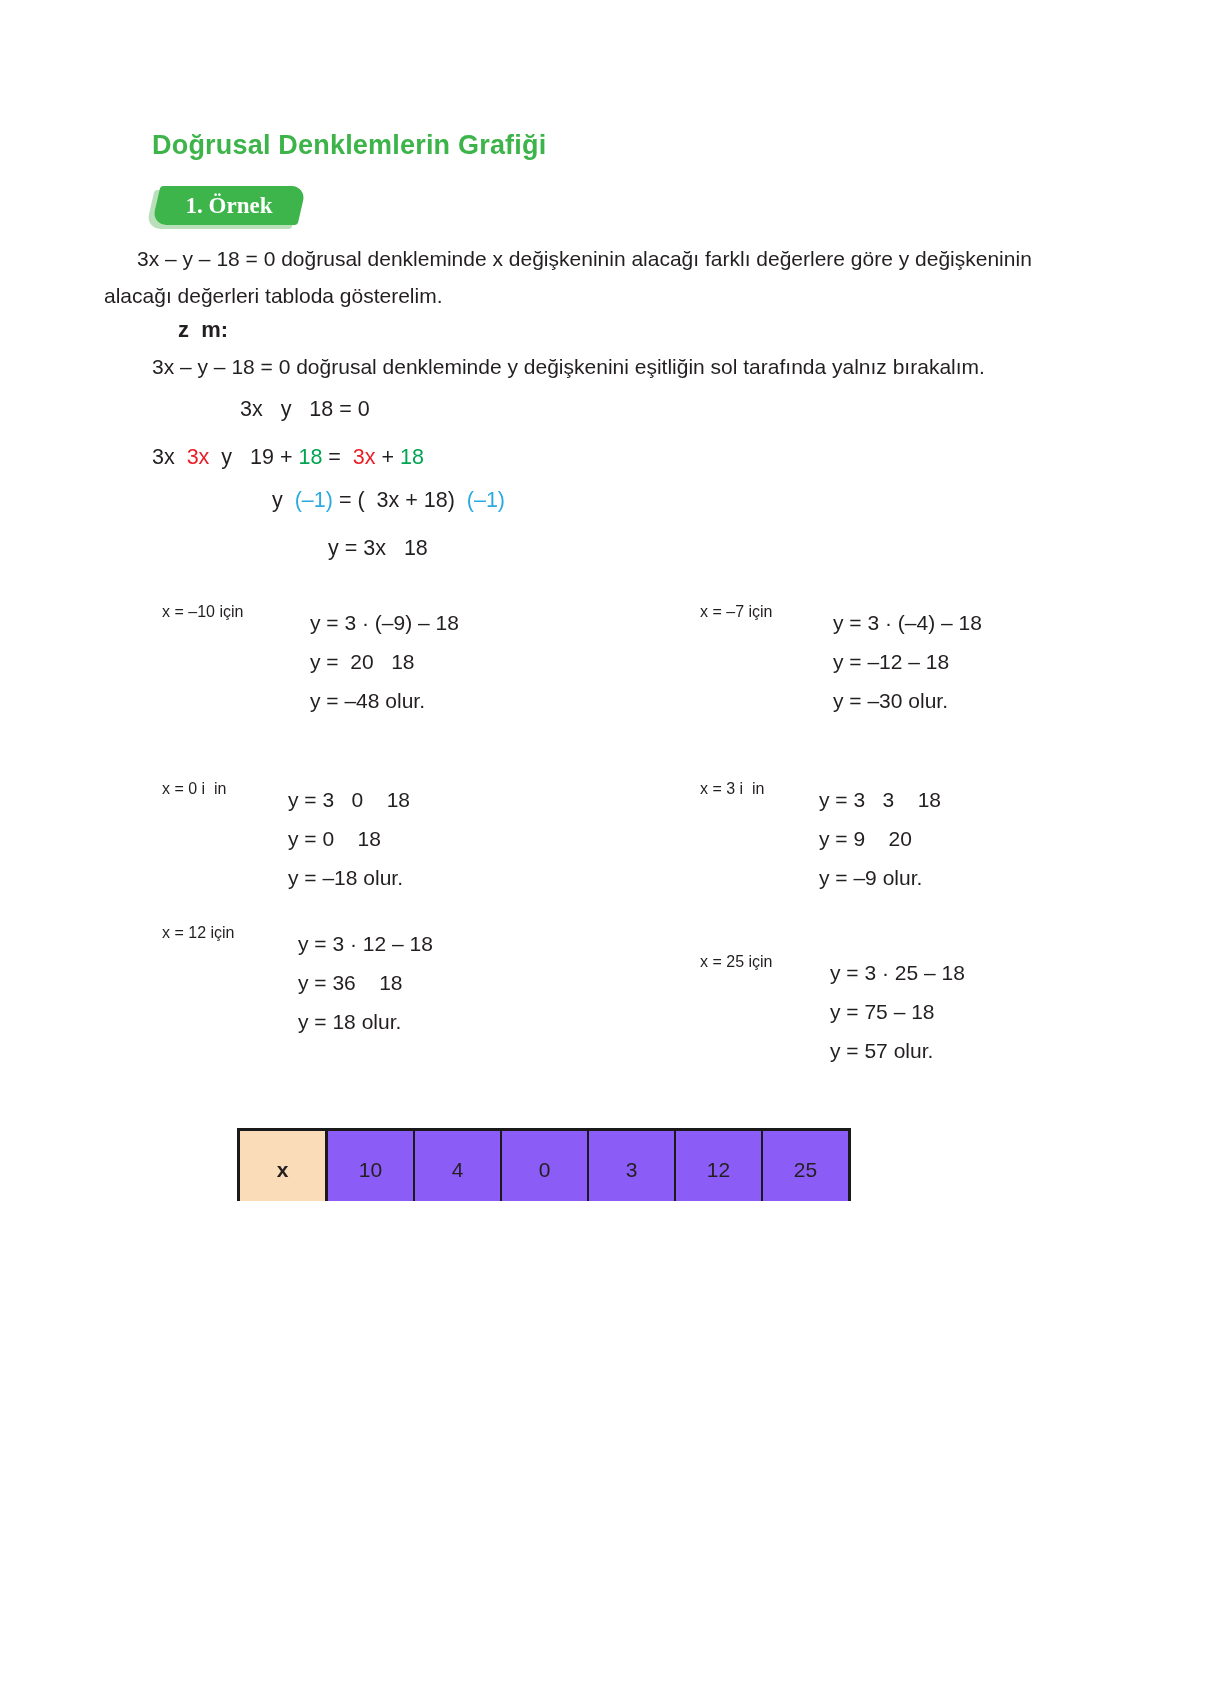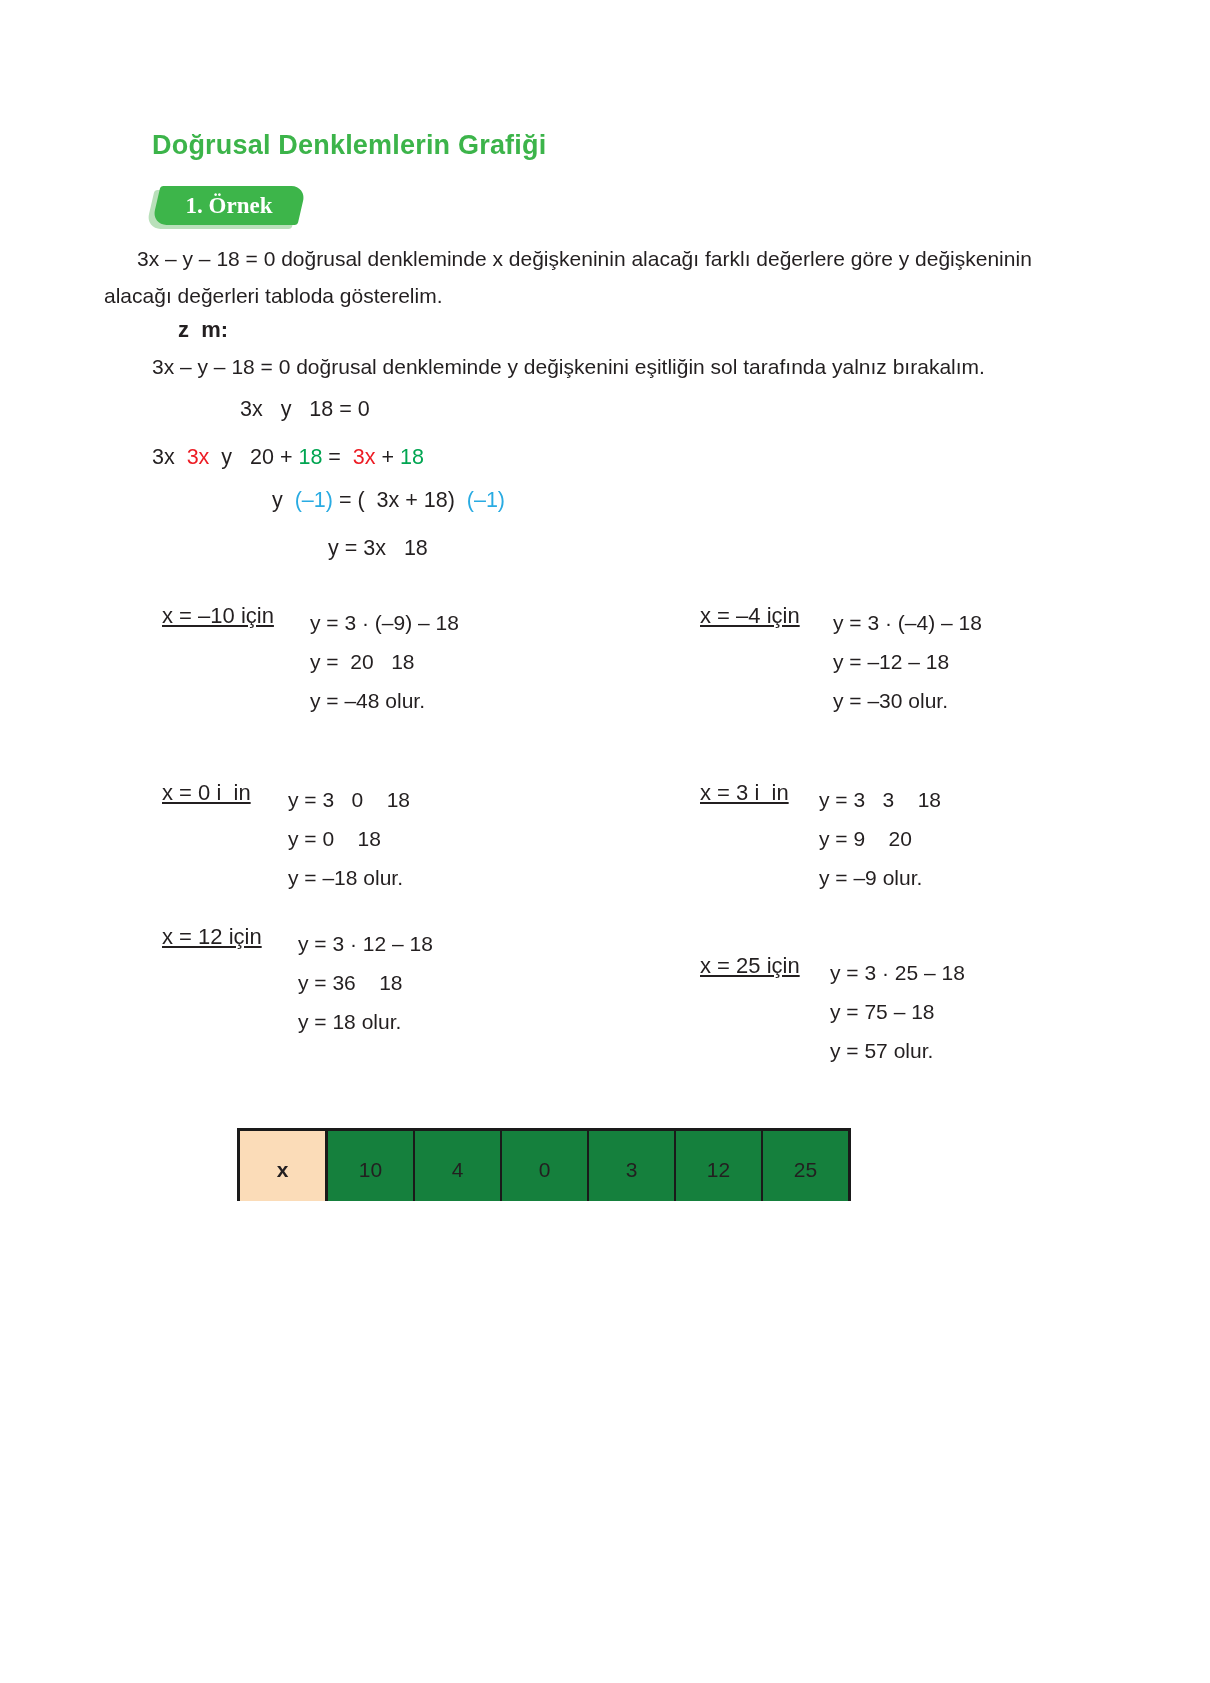--- a/index.html
+++ b/index.html
@@ -48,35 +48,35 @@
   .sol-intro{
     left:152px;top:355px;
     font-size:21px;
   }
   .eq{font-size:21.5px;}
   .eq-1{left:240px;top:397px;}
   .eq-2{left:152px;top:445px;}
   .eq-3{left:272px;top:488px;}
   .eq-4{left:328px;top:536px;}
 
-  .case-label{font-size:22px;text-decoration:underline;}
+  .case-label{font-size:16px;}
   .case-lines{position:absolute;top:0;}
   .case-line{font-size:21px;line-height:39px;}
 
   .ctable{
     left:237px;top:1128px;
     border-collapse:collapse;
     table-layout:fixed;
   }
   .ctable td{
     width:85px;height:77px;
     border:2px solid #1a1a1a;
     text-align:center;vertical-align:middle;
     font-size:21px;
-    background:#15803d;
+    background:#8b5cf6;
     padding:0;
   }
   .ctable td.hd{
     background:#fbdcb8;
     font-weight:bold;
     border-right-width:3px;
   }
   .ctable tr:first-child td{border-top-width:3px;}
   .ctable tr:last-child td{border-bottom-width:3px;}
   .ctable td:first-child{border-left-width:3px;}
@@ -100,34 +100,34 @@
     </div>
   </div>
 
   <div class="abs para">3x – y – 18 = 0 doğrusal denkleminde x değişkeninin alacağı farklı değerlere göre y değişkeninin alacağı değerleri tabloda gösterelim.</div>
 
   <div class="abs sol-label pre">z  m:</div>
 
   <div class="abs sol-intro">3x – y – 18 = 0 doğrusal denkleminde y değişkenini eşitliğin sol tarafında yalnız bırakalım.</div>
 
   <div class="abs eq eq-1 pre"><span>3x   y   18 = 0</span></div>
-  <div class="abs eq eq-2 pre"><span>3x  </span><span style="color: rgb(237, 28, 36);">3x</span><span>  y   20 + </span><span style="color: rgb(0, 165, 81);">18</span><span> =  </span><span style="color: rgb(237, 28, 36);">3x</span><span> + </span><span style="color: rgb(0, 165, 81);">18</span></div>
+  <div class="abs eq eq-2 pre"><span>3x  </span><span style="color: rgb(237, 28, 36);">3x</span><span>  y   19 + </span><span style="color: rgb(0, 165, 81);">18</span><span> =  </span><span style="color: rgb(237, 28, 36);">3x</span><span> + </span><span style="color: rgb(0, 165, 81);">18</span></div>
   <div class="abs eq eq-3 pre"><span>y  </span><span style="color: rgb(41, 171, 226);">(–1)</span><span> = (  3x + 18)  </span><span style="color: rgb(41, 171, 226);">(–1)</span></div>
   <div class="abs eq eq-4 pre"><span>y = 3x   18</span></div>
 
   <div class="abs" style="left:162px;top:603px;">
     <span class="case-label pre">x = –10 için</span>
     <div class="case-lines" style="left:148px;">
       <div class="case-line pre">y = 3 · (–9) – 18</div>
       <div class="case-line pre">y =  20   18</div>
       <div class="case-line pre">y = –48 olur.</div>
     </div>
   </div>
   <div class="abs" style="left:700px;top:603px;">
-    <span class="case-label pre">x = –4 için</span>
+    <span class="case-label pre">x = –7 için</span>
     <div class="case-lines" style="left:133px;">
       <div class="case-line pre">y = 3 · (–4) – 18</div>
       <div class="case-line pre">y = –12 – 18</div>
       <div class="case-line pre">y = –30 olur.</div>
     </div>
   </div>
 
   <div class="abs" style="left:162px;top:780px;">
     <span class="case-label pre">x = 0 i  in</span>
     <div class="case-lines" style="left:126px;">

